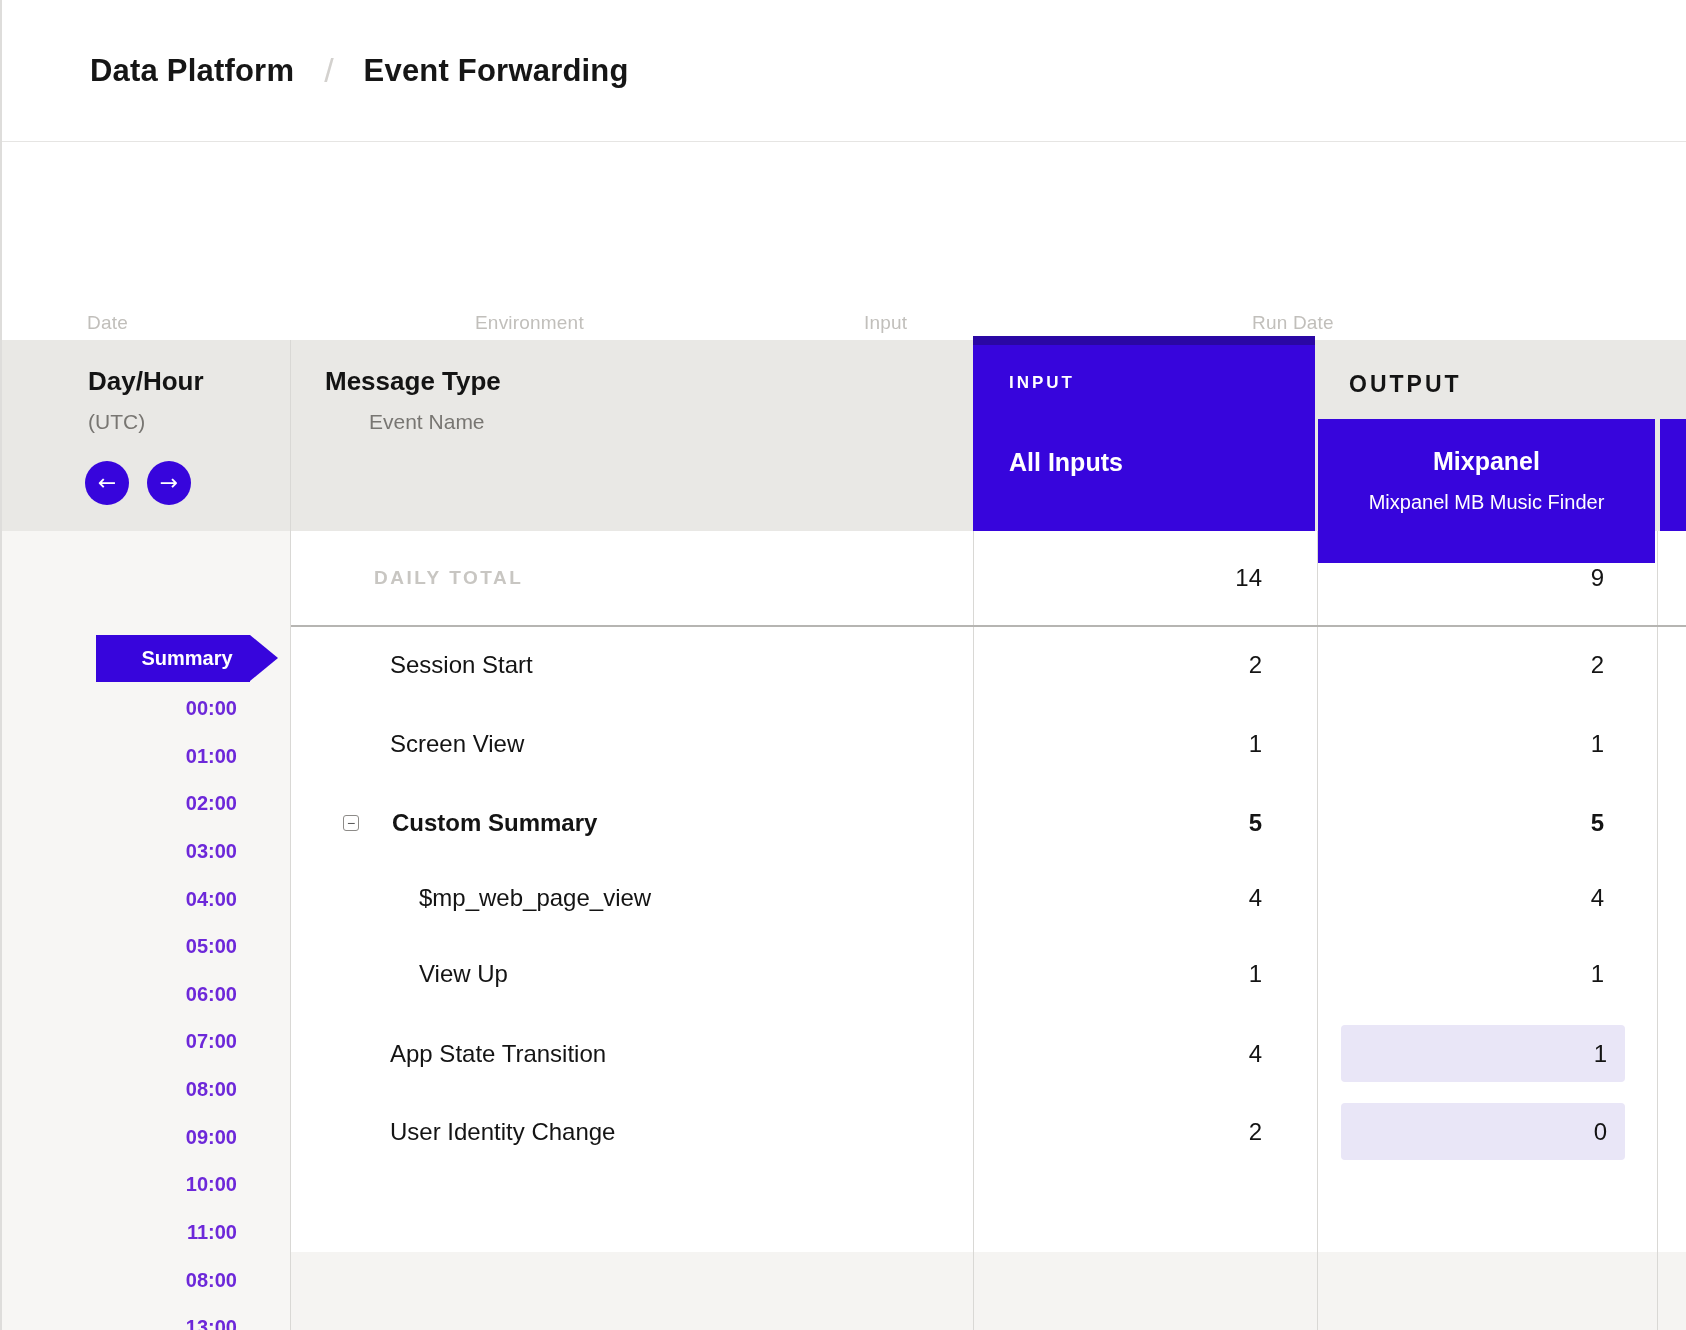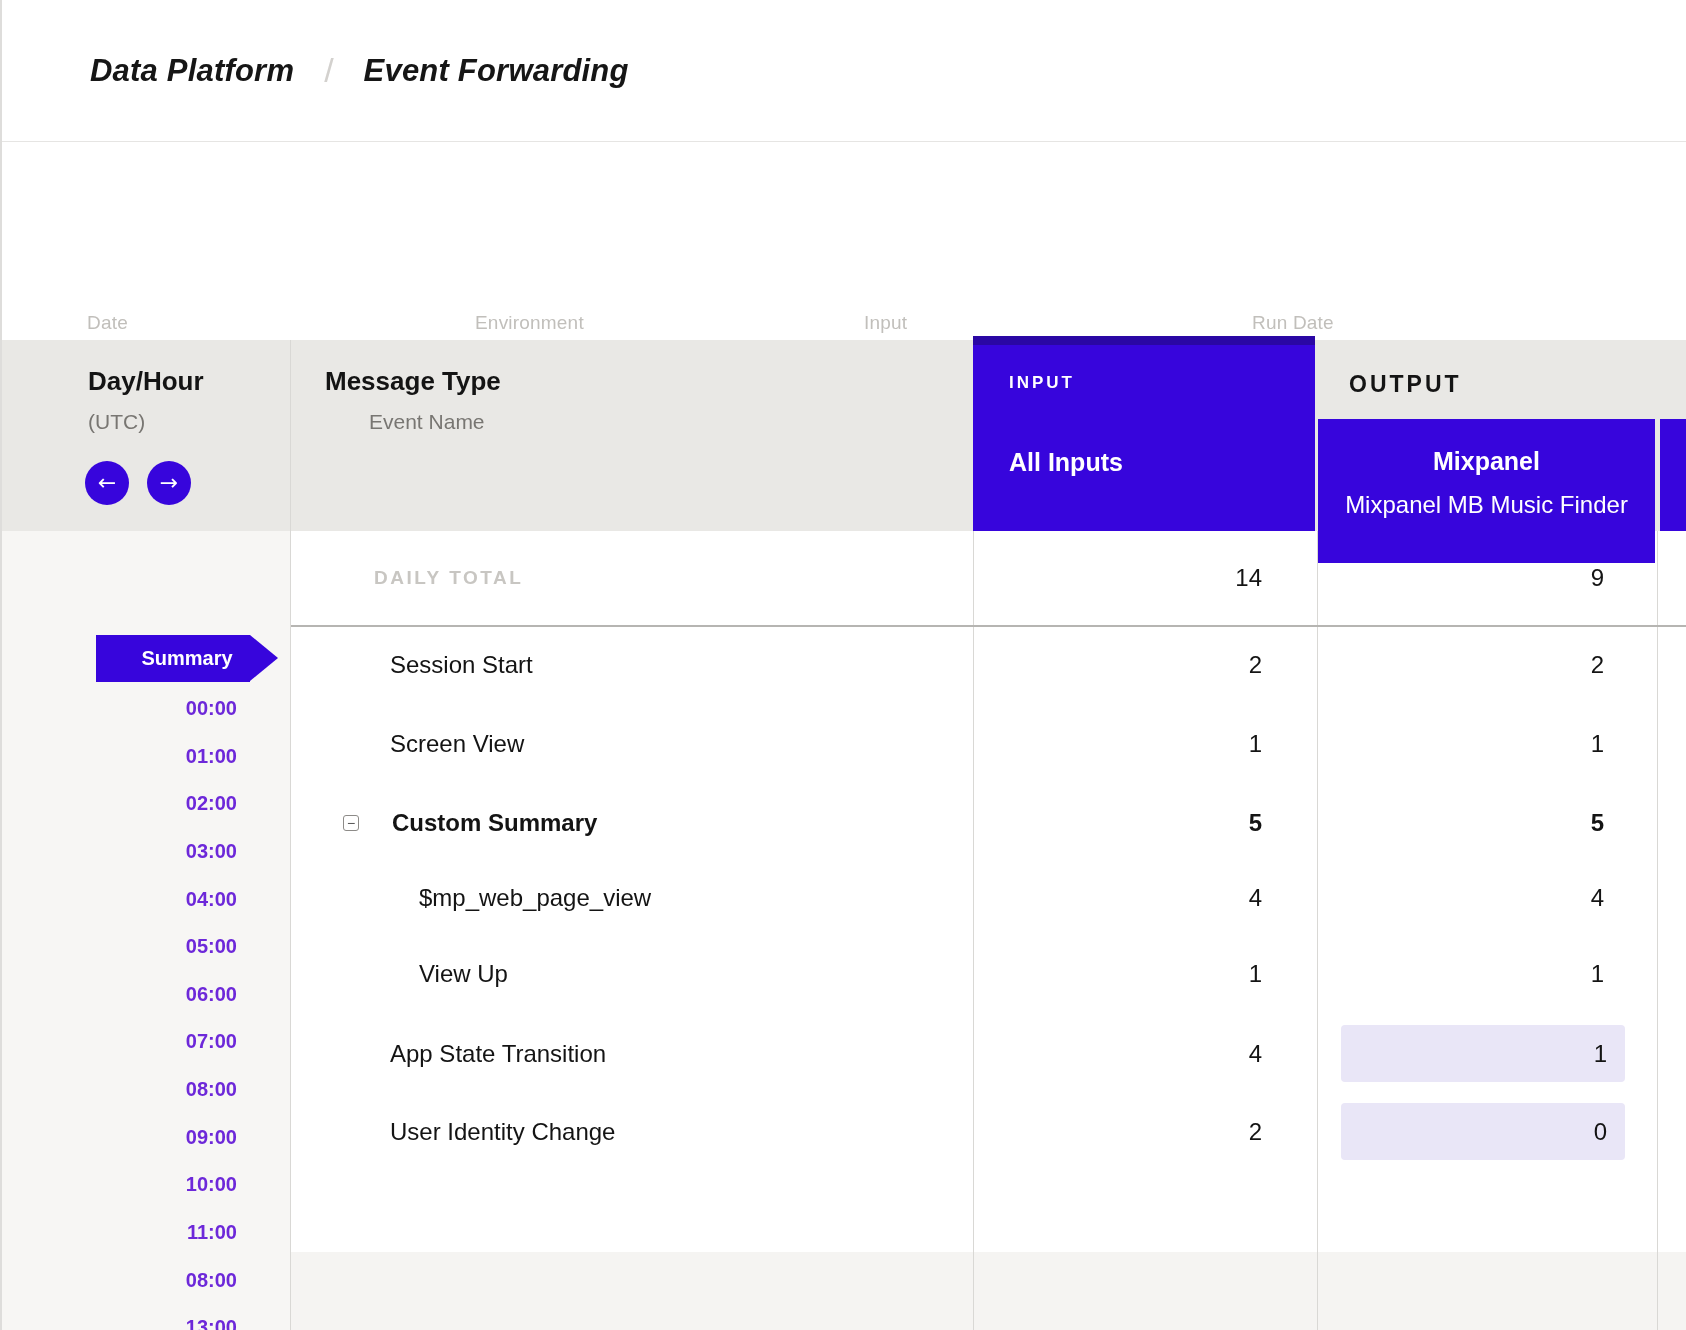--- a/index.html
+++ b/index.html
@@ -9,21 +9,21 @@
     --text-dark:#141414; --text-gray:#787672; --label-gray:#c1bfbb;
     --muted:#c8c6c2; --chev:#a4a29e;
   }
   *{margin:0;padding:0;box-sizing:border-box;}
   html,body{background:#ffffff;}
   body{font-family:"Liberation Sans",sans-serif;color:var(--text-dark);}
   .screen{position:relative;width:1686px;height:1330px;overflow:hidden;background:#fff;border-left:2px solid #dedddb;}
 
   
   .crumb-bar{position:absolute;left:0;top:0;width:1686px;height:142px;background:#fff;border-bottom:1px solid #e6e5e3;display:flex;align-items:center;padding-left:88px;}
-  .crumb{font-size:31px;font-weight:600;color:#161616;letter-spacing:.2px;font-style:italic;}
+  .crumb{font-size:31px;font-weight:600;color:#161616;letter-spacing:.2px;}
   .crumb-sep{font-size:34px;font-weight:300;color:#d3d1ce;margin:0 30px;}
 
   
   .filters{position:absolute;left:0;top:142px;width:1686px;height:198px;background:#fff;}
   .f-label{position:absolute;font-size:19px;color:var(--label-gray);letter-spacing:.2px;}
   .f-box{position:absolute;top:213px;height:69px;background:#fff;border:1px solid var(--border-light);display:flex;align-items:center;cursor:pointer;}
   .f-box .val{font-size:24px;font-weight:700;color:#161616;}
   .f-chev{position:absolute;right:18px;top:50%;transform:translateY(-50%);}
   .run-val{position:absolute;left:1250px;top:232px;font-size:24px;font-weight:700;color:#161616;}
 
@@ -42,21 +42,21 @@
   .nav-btn{position:absolute;top:461px;width:44px;height:44px;border-radius:50%;background:var(--accent);border:none;display:flex;align-items:center;justify-content:center;cursor:pointer;}
   .nav-btn span{font-family:"DejaVu Sans",sans-serif;color:#fff;font-size:22px;line-height:1;}
 
   .input-strip{position:absolute;left:971px;top:336px;width:342px;height:9px;background:var(--accent-dark);}
   .input-box{position:absolute;left:971px;top:345px;width:342px;height:186px;background:var(--accent);color:#fff;}
   .input-box .hdr{position:absolute;left:36px;top:28px;font-size:17px;font-weight:700;letter-spacing:3px;}
   .input-box .name{position:absolute;left:36px;top:103px;font-size:25px;font-weight:700;}
   .output-label{position:absolute;left:1347px;top:371px;font-size:23px;font-weight:700;letter-spacing:3px;color:var(--text-dark);}
   .mix-box{position:absolute;left:1316px;top:419px;width:337px;height:144px;background:var(--accent);color:#fff;text-align:center;}
   .mix-box .name{position:absolute;left:0;width:100%;top:28px;font-size:25px;font-weight:700;}
-  .mix-box .sub{position:absolute;left:0;width:100%;top:72px;font-size:24px;font-weight:500;}
+  .mix-box .sub{position:absolute;left:0;width:100%;top:72px;font-size:20px;font-weight:500;}
   .sliver-box{position:absolute;left:1658px;top:419px;width:28px;height:112px;background:var(--accent);}
 
   
   .rowline{position:absolute;height:36px;line-height:36px;font-size:24px;color:var(--text-dark);white-space:nowrap;}
   .daily-label{left:372px;font-size:19px;font-weight:600;letter-spacing:2.5px;color:var(--muted);}
   .lvl1{left:388px;}
   .lvl2{left:417px;}
   .boldrow{font-weight:700;}
   .val-in{position:absolute;left:971px;width:289px;text-align:right;height:36px;line-height:36px;font-size:24px;}
   .val-out{position:absolute;left:1316px;width:286px;text-align:right;height:36px;line-height:36px;font-size:24px;}

